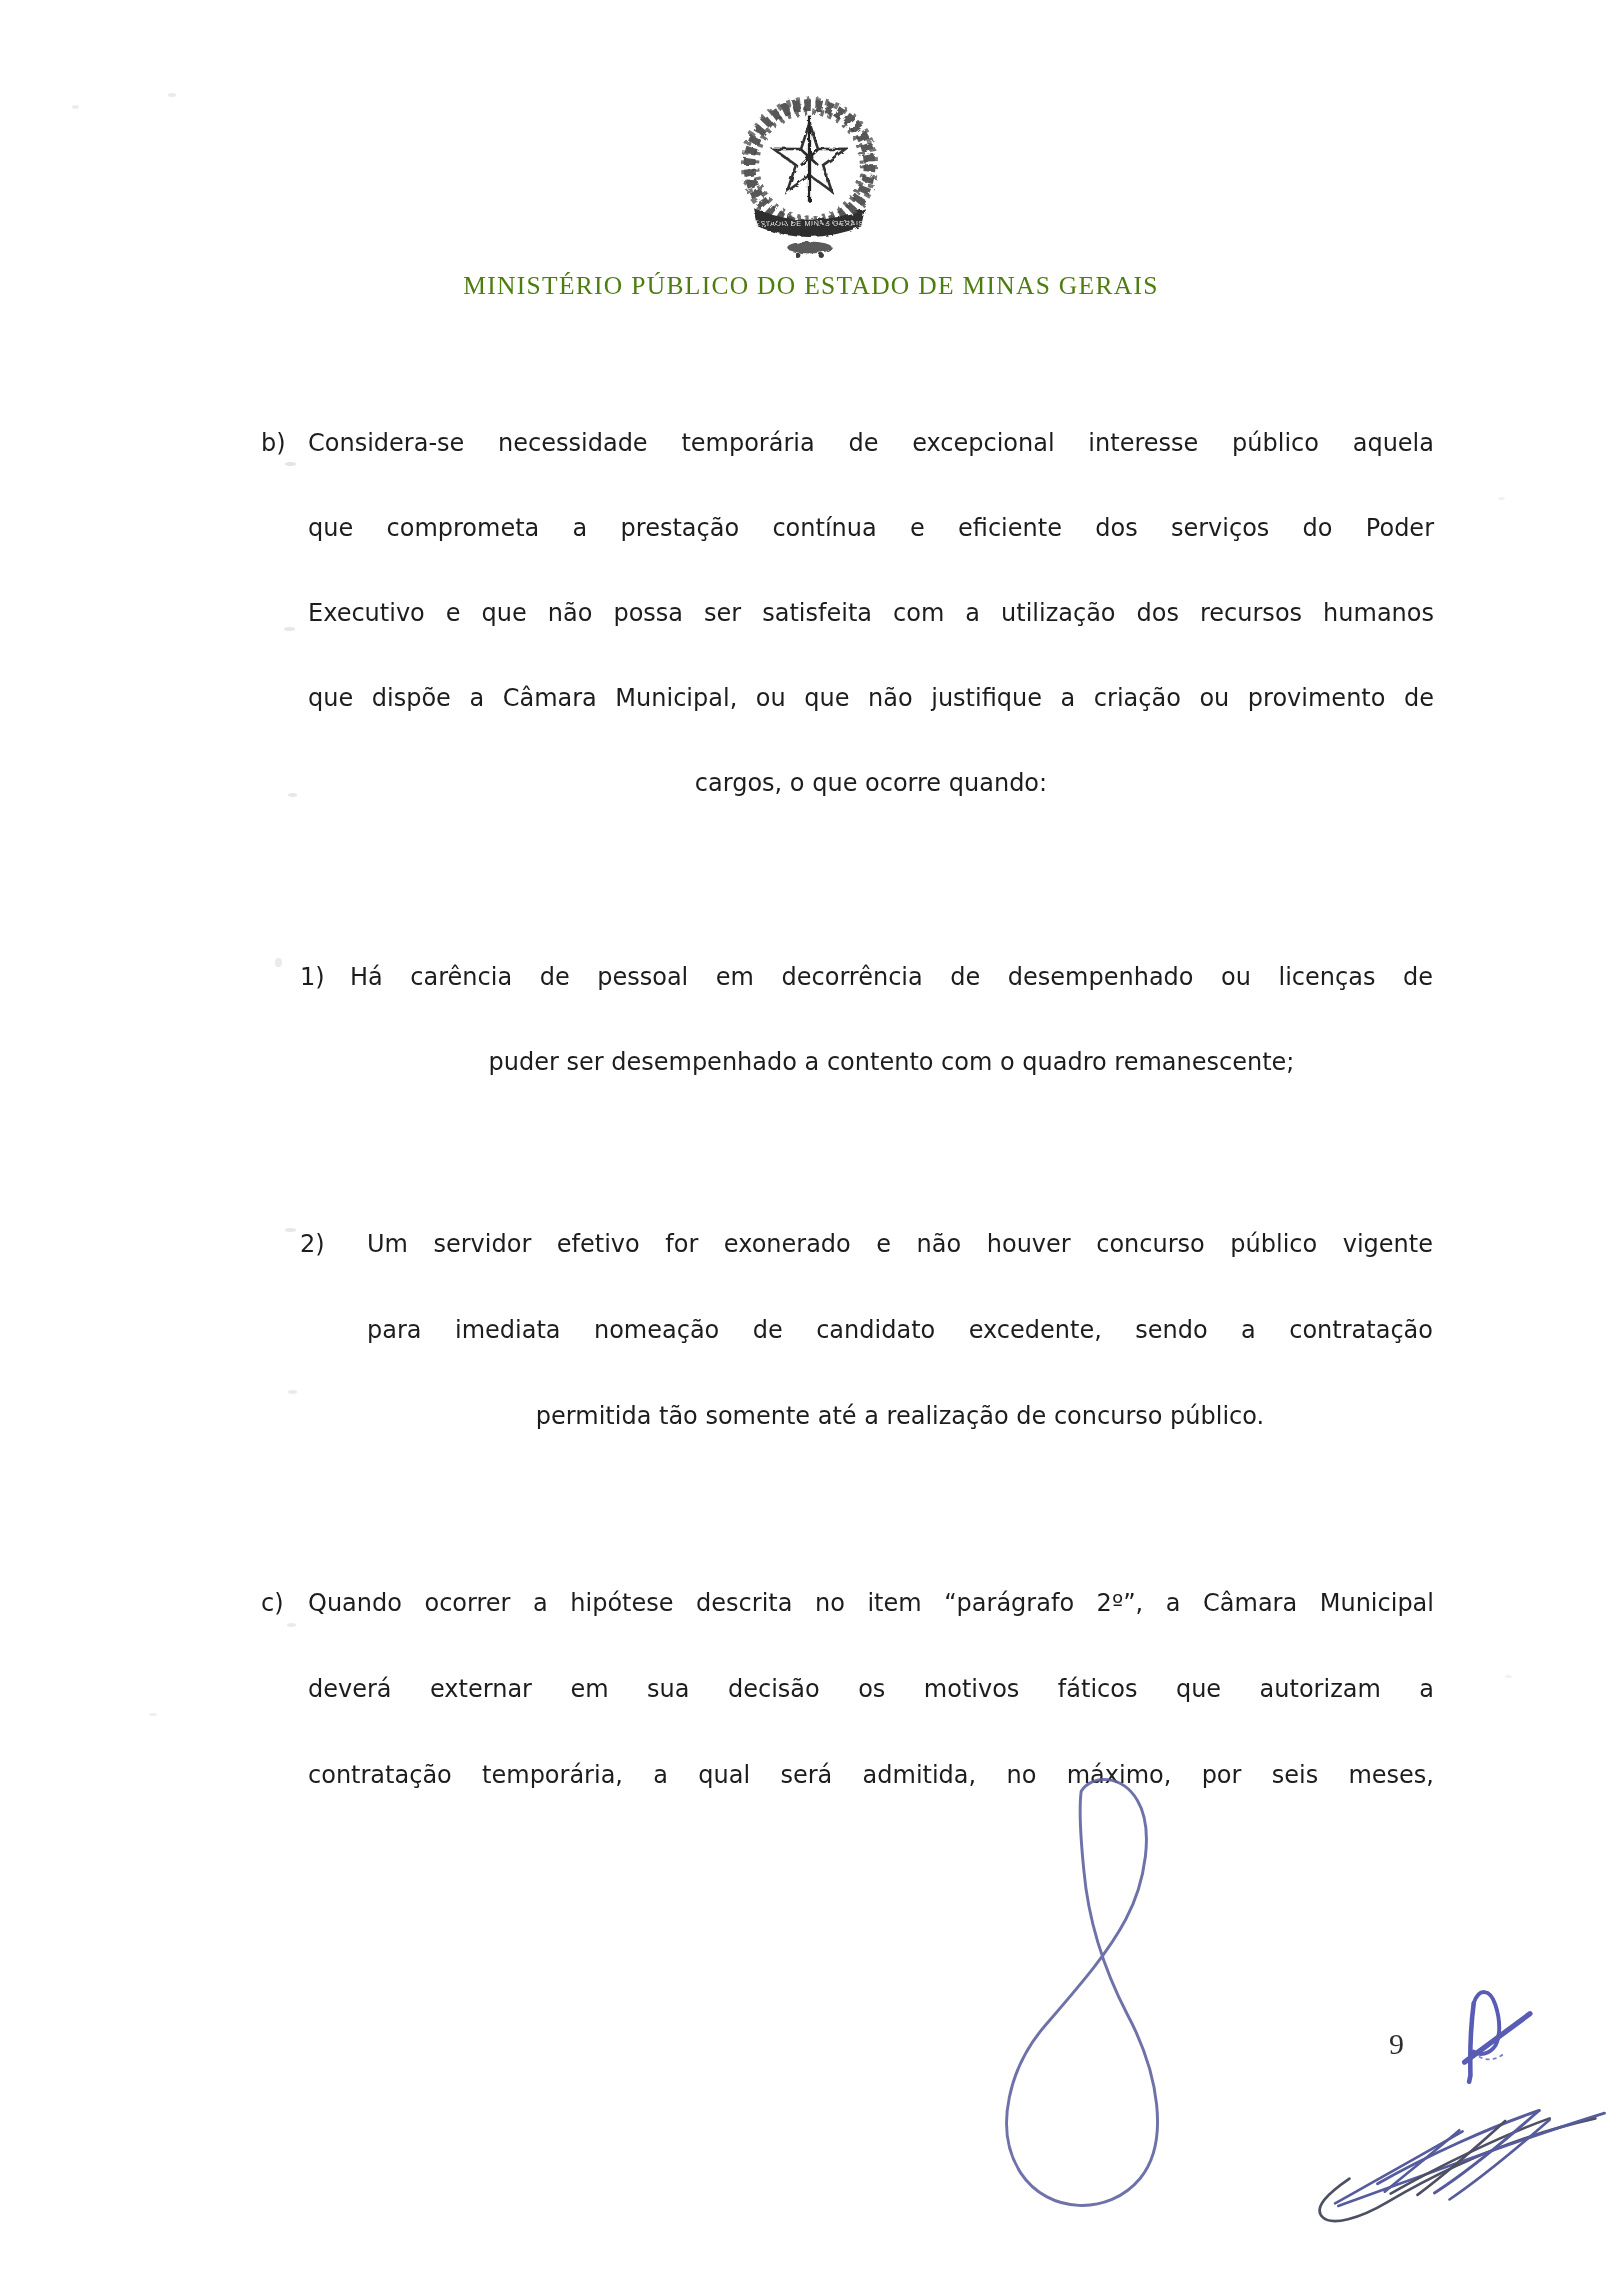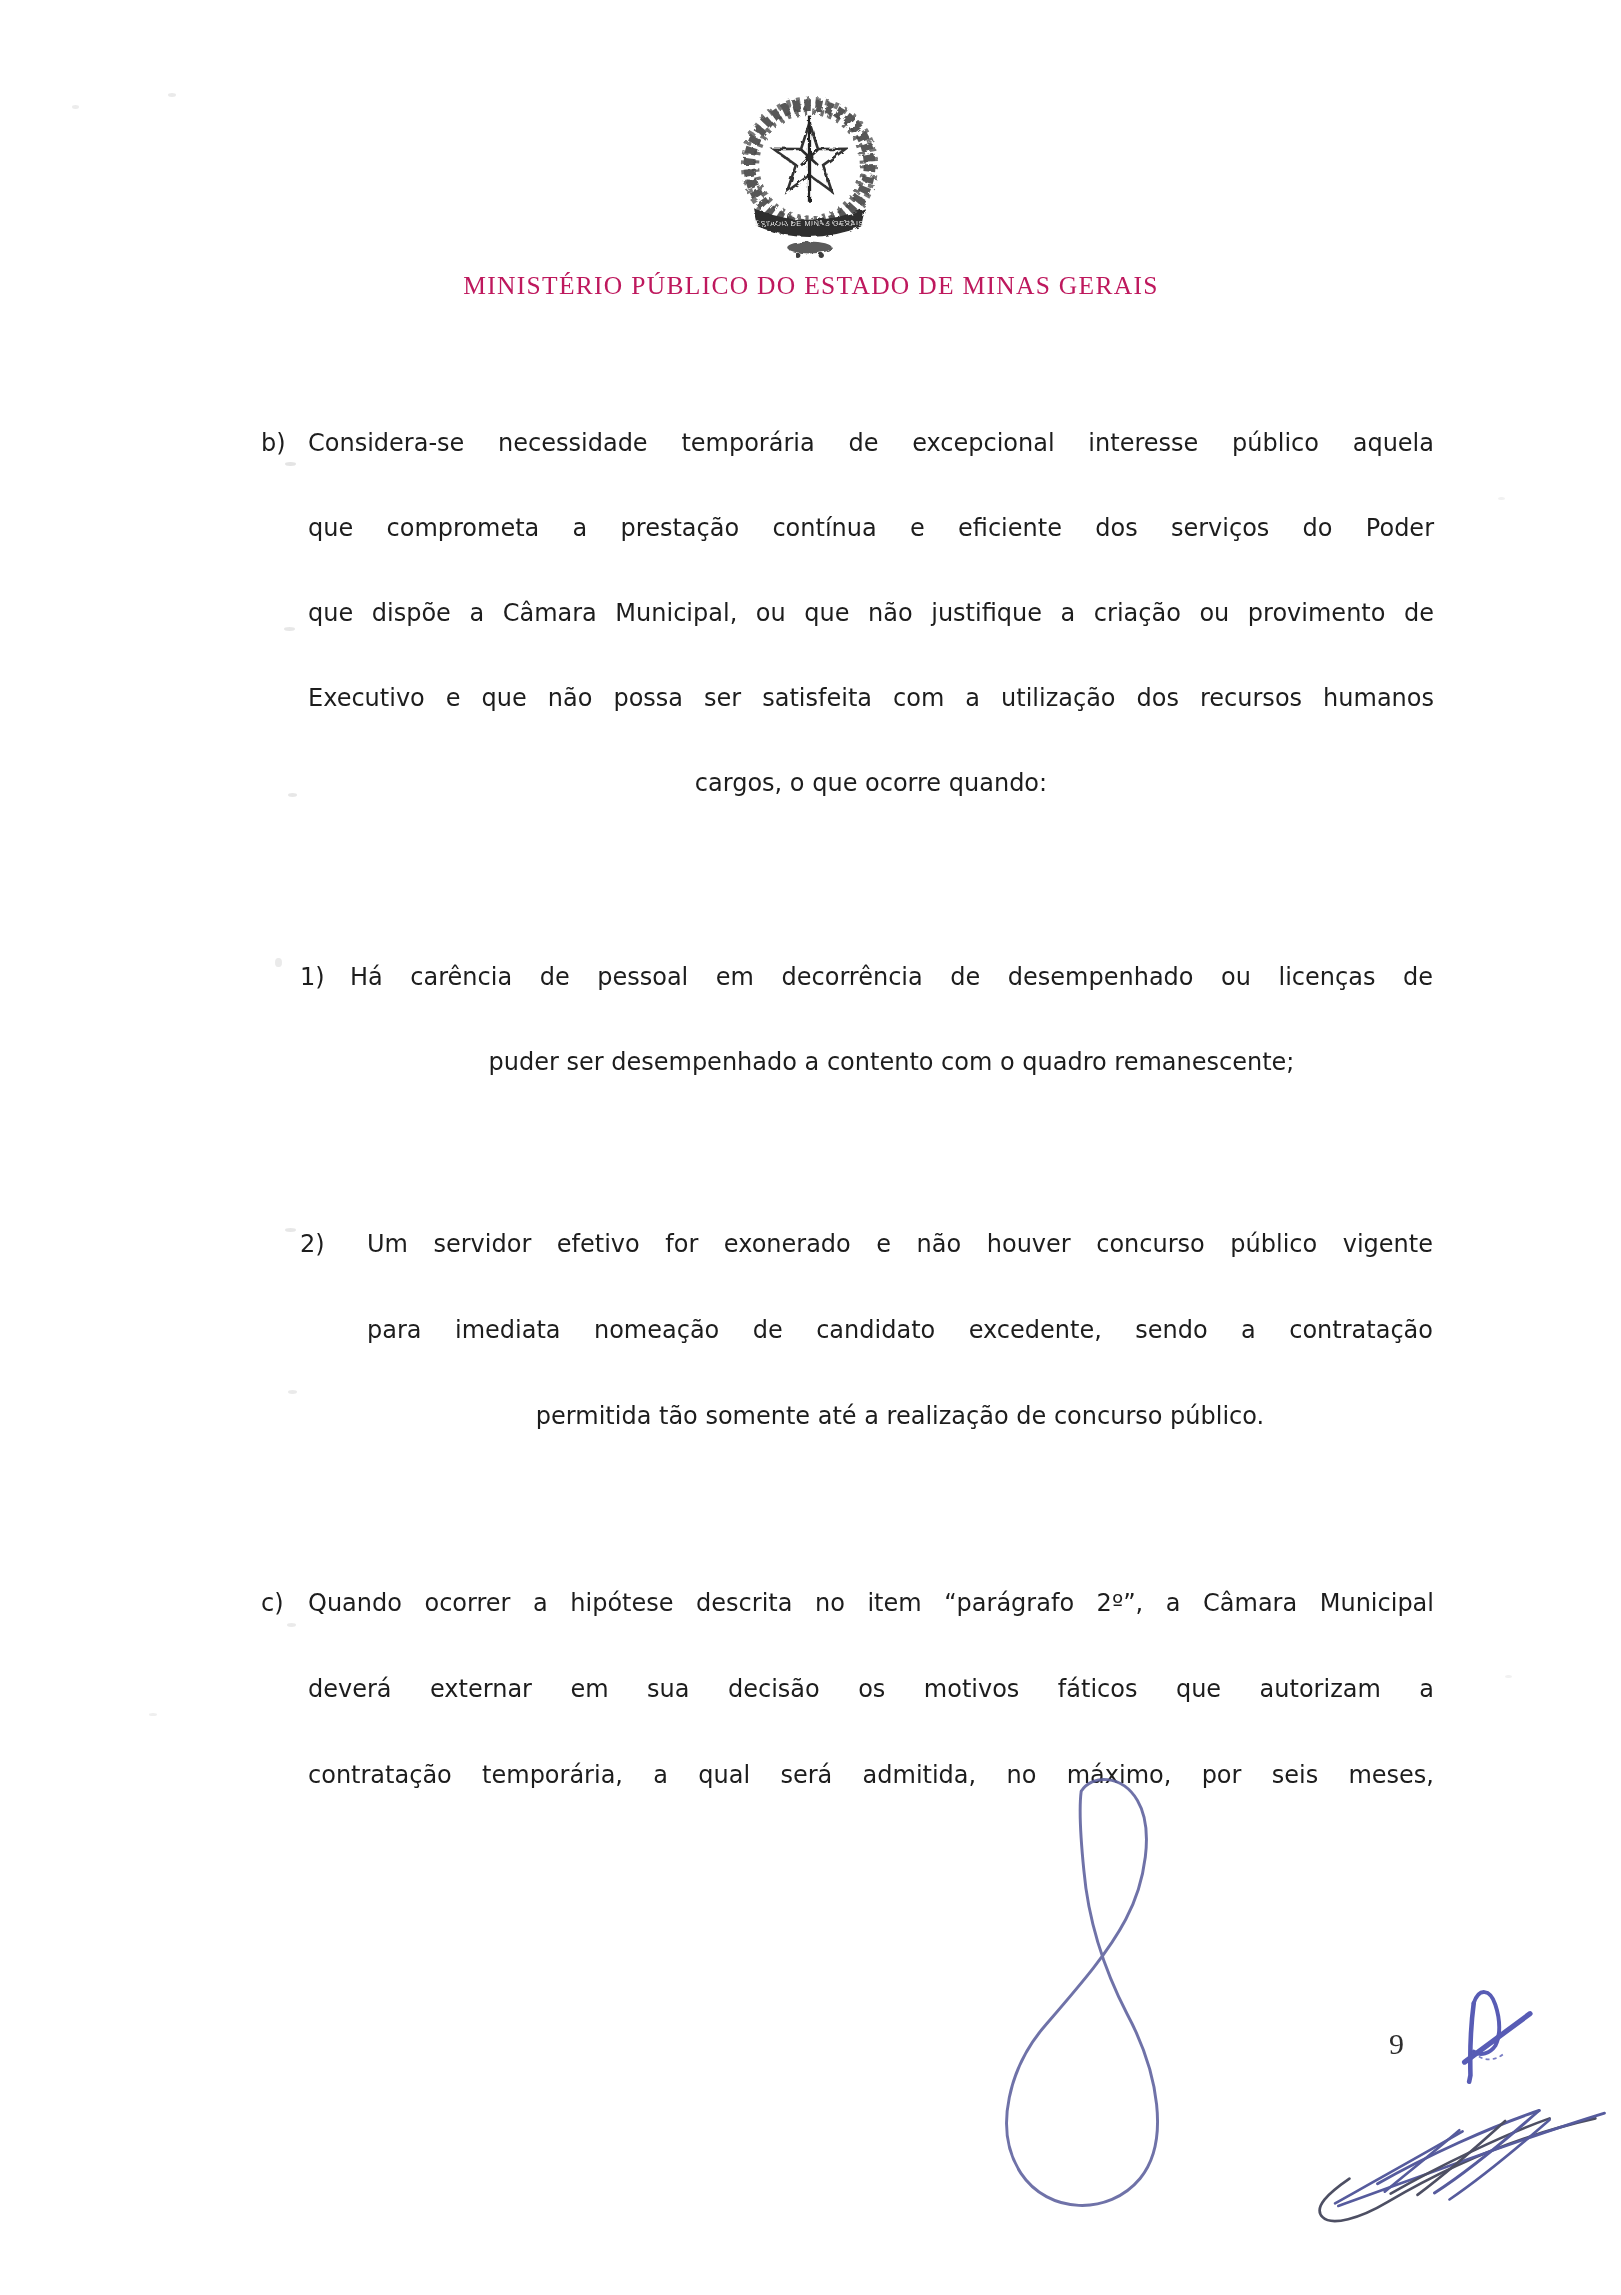--- a/index.html
+++ b/index.html
@@ -13,21 +13,21 @@
   }
   .page{position:absolute;inset:0;background:#fff;}
 
   
   .crest{position:absolute;left:737px;top:92px;width:145px;height:166px;}
   .org-title{
     position:absolute;top:271px;left:0;width:100%;
     text-align:center;
     font-family:"Liberation Serif",serif;
     font-size:25.5px;letter-spacing:1.3px;
-    color:#be185d;
+    color:#4d7c0f;
   }
 
   
   .item{position:absolute;font-size:24px;color:#1d1d1d;}
   .item .content{position:relative;}
   .line{display:block;line-height:29px;overflow:visible;}
   .j{text-align:justify;text-align-last:justify;}
   .l{text-align:center;}
   .marker{position:absolute;top:0;line-height:29px;}
 
@@ -87,22 +87,22 @@
     </g>
   </svg>
 
   <div class="org-title">MINISTÉRIO PÚBLICO DO ESTADO DE MINAS GERAIS</div>
 
   <div class="item" id="item-b">
     <span class="marker">b)</span>
     <div class="content">
       <span class="line j">Considera-se necessidade temporária de excepcional interesse público aquela</span>
       <span class="line j">que comprometa a prestação contínua e eficiente dos serviços do Poder</span>
+      <span class="line j">Executivo e que não possa ser satisfeita com a utilização dos recursos humanos</span>
       <span class="line j">que dispõe a Câmara Municipal, ou que não justifique a criação ou provimento de</span>
-      <span class="line j">Executivo e que não possa ser satisfeita com a utilização dos recursos humanos</span>
       <span class="line l">cargos, o que ocorre quando:</span>
     </div>
   </div>
 
   <div class="item" id="item-1">
     <span class="marker">1)</span>
     <div class="content">
       <span class="line j">Há carência de pessoal em decorrência de desempenhado ou licenças de</span>
       <span class="line l">puder ser desempenhado a contento com o quadro remanescente;</span>
     </div>

